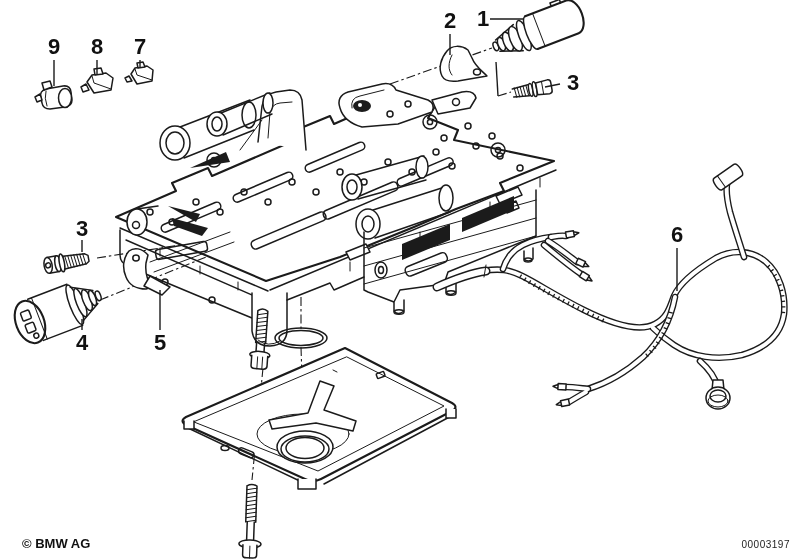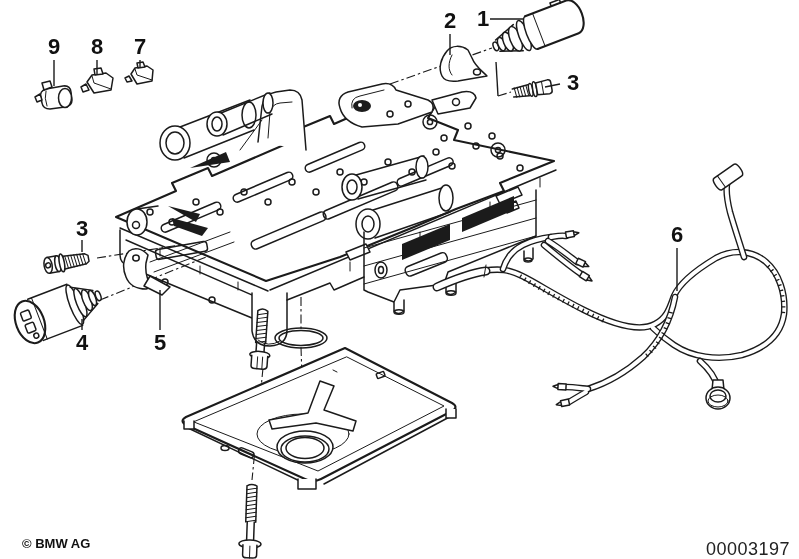--- a/index.html
+++ b/index.html
@@ -15,21 +15,21 @@
   .axis{stroke:#1b1b1b;fill:none;stroke-width:1.1;stroke-dasharray:9 3 2.5 3;}
   .lead{stroke:#1b1b1b;fill:none;stroke-width:1.4;}
   .tube-o{stroke:#1b1b1b;stroke-width:6.6;fill:none;stroke-linecap:round;}
   .tube-i{stroke:#ffffff;stroke-width:3.9;fill:none;stroke-linecap:round;}
   .sleeve-o{stroke:#1b1b1b;stroke-width:9;fill:none;stroke-linecap:round;}
   .sleeve-i{stroke:#ffffff;stroke-width:6;fill:none;stroke-linecap:round;}
   .wrap{stroke:#1b1b1b;stroke-width:4;fill:none;stroke-dasharray:1.3 4.2;stroke-linecap:butt;}
   .callout{position:absolute;transform:translateX(-50%);font-weight:700;font-size:22px;
            color:#111;line-height:1;white-space:nowrap;cursor:default;}
   .footer-copy{position:absolute;left:22px;top:536px;font-size:13px;font-weight:700;color:#111;}
-  .footer-num{position:absolute;right:9px;top:539px;font-size:18px;color:#222;letter-spacing:.5px;}
+  .footer-num{position:absolute;right:9px;top:539px;font-size:10px;color:#222;letter-spacing:.5px;}
 </style>
 </head>
 <body>
 
 <div id="stage">
 
 <svg width="799" height="559" viewBox="0 0 799 559">
 
   <g>
     <path class="axis" d="M390,84 L492,48"></path>

